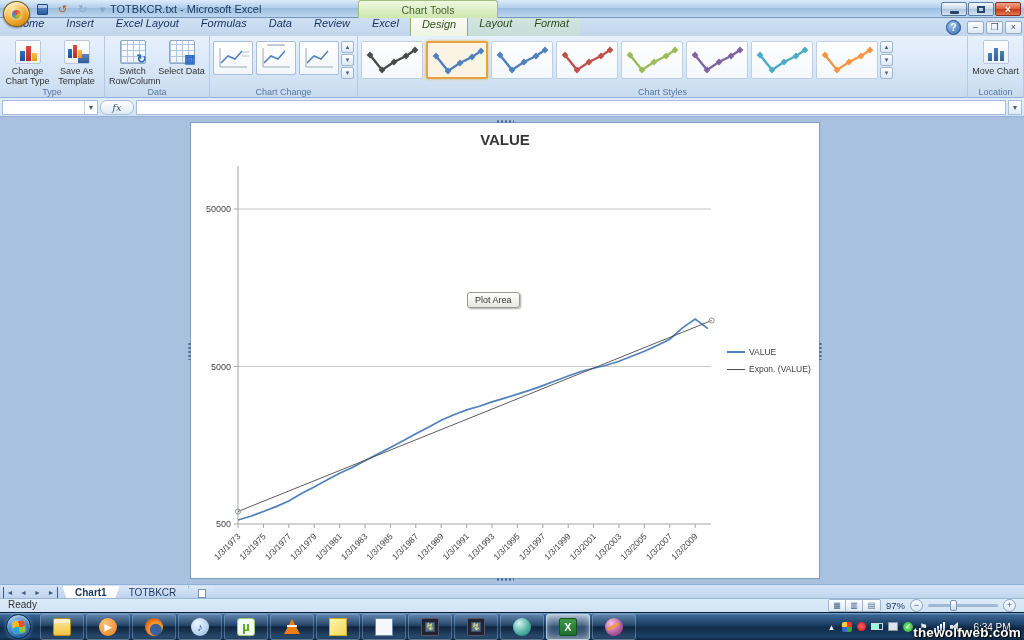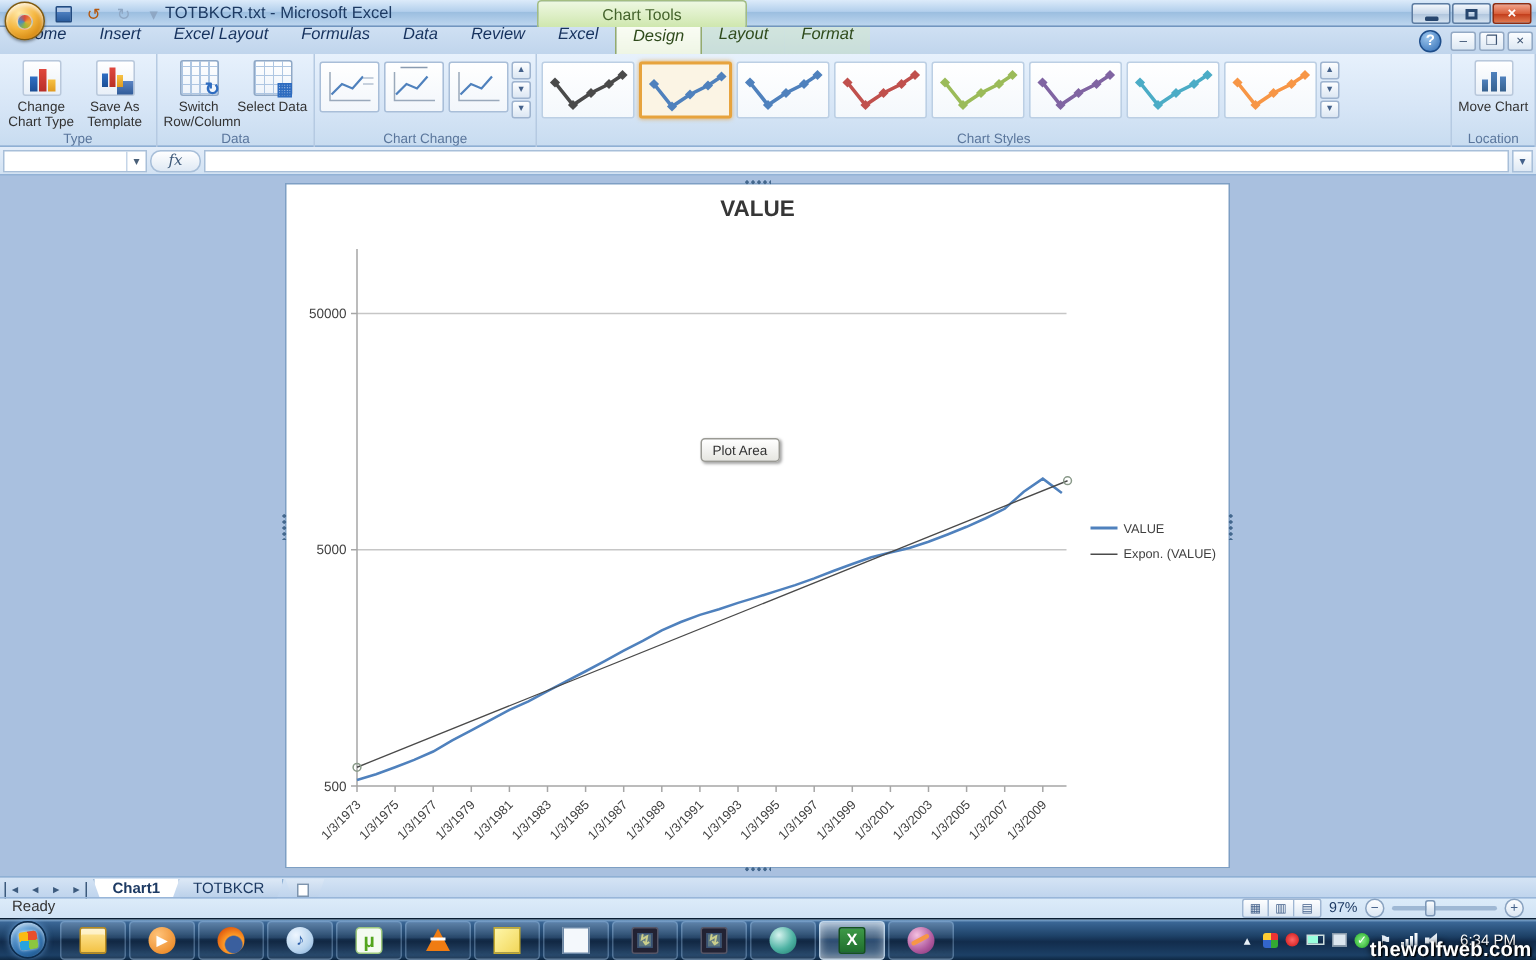--- a/index.html
+++ b/index.html
@@ -112,21 +112,21 @@
     background:linear-gradient(#ffffff,#e6e6e1);border:1px solid #9a9a94;border-radius:3px;
     box-shadow:1px 1px 2px rgba(0,0,0,.35);}
   .handle{position:absolute;background:radial-gradient(circle,#44688e 1px,transparent 1.3px);}
   .handle.h-top{left:calc(50% - 9px);top:-4px;width:18px;height:5px;background-size:4px 5px;background-repeat:repeat-x;}
   .handle.h-bot{left:calc(50% - 9px);bottom:-4px;width:18px;height:5px;background-size:4px 5px;background-repeat:repeat-x;}
   .handle.h-left{top:calc(50% - 9px);left:-4px;width:5px;height:18px;background-size:5px 4px;background-repeat:repeat-y;}
   .handle.h-right{top:calc(50% - 9px);right:-4px;width:5px;height:18px;background-size:5px 4px;background-repeat:repeat-y;}
 
   
   .tabsbar{position:absolute;left:0;top:584px;right:0;height:16px;background:linear-gradient(#d5e4f5,#bcd2ec);
-    border-top:1px solid #8fb0d4;display:flex;align-items:flex-end;z-index:20;}
+    border-top:1px solid #8fb0d4;display:flex;align-items:center;z-index:20;}
   .navcluster{display:flex;gap:1px;padding:1px 4px 0 3px;}
   .navbtn{width:13px;height:12px;font-size:7px;line-height:12px;text-align:center;color:#3c5a7d;}
   .navbtn.edge{border-left:1px solid #3c5a7d;}
   .navbtn.edge-r{border-right:1px solid #3c5a7d;}
   .stab{height:14px;padding:0 12px;font-size:10px;line-height:13px;color:#1d3a63;
     background:linear-gradient(#dce8f6,#b9cfe9);border:1px solid #8fb0d4;border-top:none;
     clip-path:polygon(0 0,100% 0,calc(100% - 5px) 100%,5px 100%);margin-right:-4px;}
   .stab.active{background:#fff;font-weight:bold;z-index:2;}
   .ins-tab{width:26px;height:14px;background:linear-gradient(#dce8f6,#b9cfe9);
     clip-path:polygon(0 0,100% 0,calc(100% - 5px) 100%,5px 100%);margin-left:5px;position:relative;}

